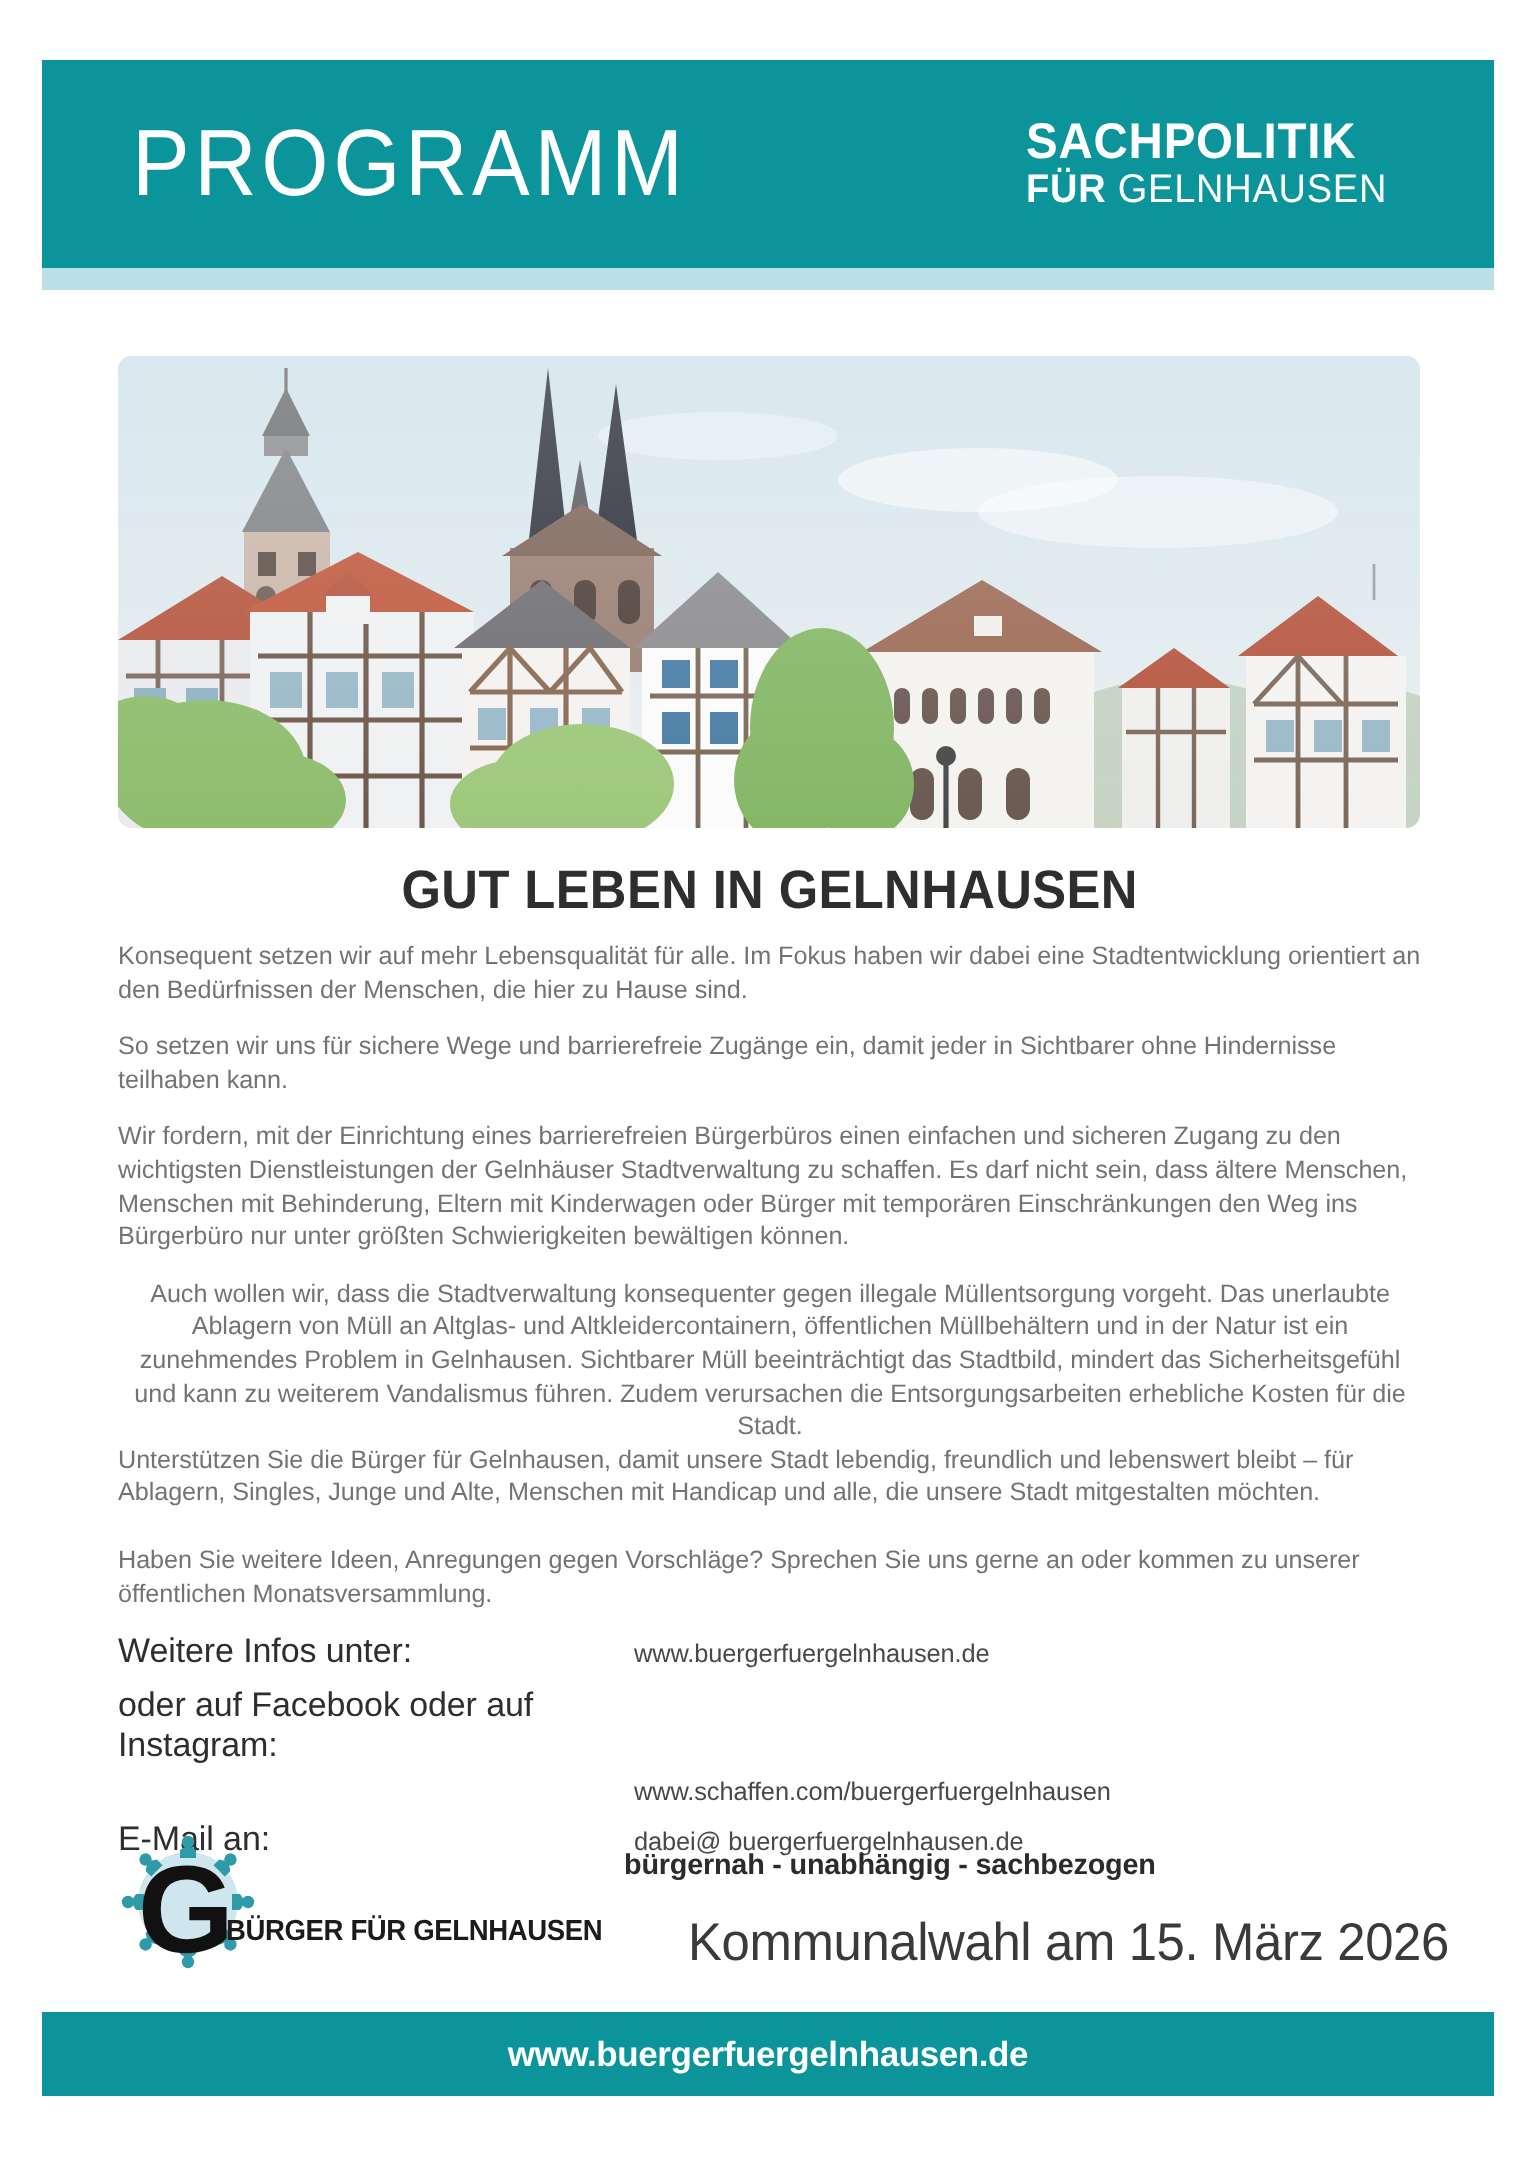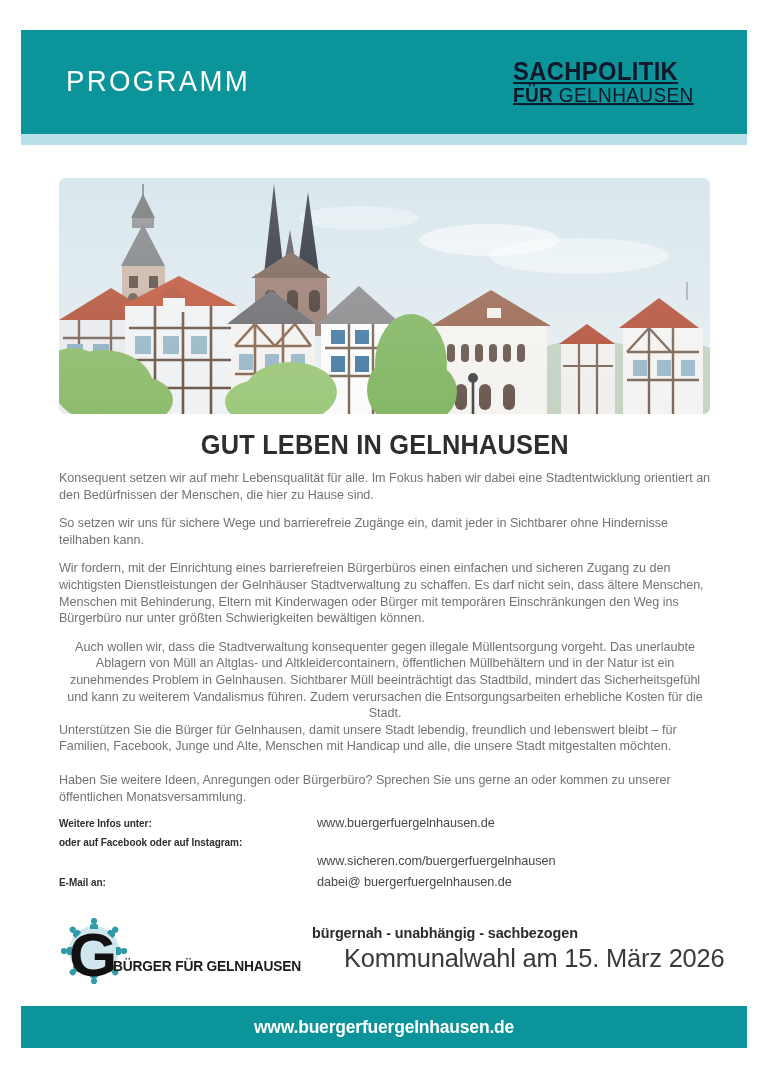--- a/index.html
+++ b/index.html
@@ -33,41 +33,40 @@
     height: 104px;
     background: #0b9499;
     box-sizing: border-box;
   }
   .header-title {
     position: absolute;
     left: 45px;
     top: 50%;
     transform: translateY(-52%);
     color: #ffffff;
-    font-size: 30px;
+    font-size: 47px;
     line-height: 1;
     letter-spacing: 2.5px;
     font-weight: 300;
     font-family: "Liberation Sans Narrow", "Liberation Sans", sans-serif;
     transform-origin: left center;
   }
   .header-title-inner {
     display: inline-block;
     transform: scaleX(0.92);
     transform-origin: left center;
   }
   .brand {
     position: absolute;
     right: 44px;
     top: 50%;
     transform: translateY(-50%);
     text-align: left;
-    color: #0f172a;
+    color: #ffffff;
     line-height: 1.02;
-    text-decoration: underline;
   }
   .brand-line1 {
     font-size: 25px;
     font-weight: 800;
     letter-spacing: 0.4px;
     display: block;
     transform: scaleX(0.95);
     transform-origin: left center;
   }
   .brand-line2 {
@@ -145,22 +144,22 @@
     width: 652px;
   }
   .contact-row {
     display: flex;
     align-items: baseline;
     margin-bottom: 6.5px;
   }
   .contact-label {
     width: 258px;
     flex: 0 0 258px;
-    font-size: 10px;
-    font-weight: 700;
+    font-size: 17px;
+    font-weight: 400;
     color: #2e2e2e;
     letter-spacing: -0.05px;
   }
   .contact-value {
     font-size: 12.7px;
     color: #46484a;
     letter-spacing: -0.05px;
   }
 
   
@@ -196,21 +195,21 @@
     position: absolute;
     left: 312px;
     top: 925px;
     width: 400px;
   }
   .slogan {
     font-size: 14.4px;
     font-weight: 700;
     color: #2b2b2b;
     letter-spacing: -0.1px;
-    margin-bottom: 3px;
+    margin-bottom: 16px;
     white-space: nowrap;
   }
   .election {
     font-size: 26.5px;
     font-weight: 300;
     color: #3a3a3a;
     letter-spacing: -0.2px;
     line-height: 1.1;
     white-space: nowrap;
     font-family: "Liberation Sans Narrow", "Liberation Sans", sans-serif;
@@ -416,35 +415,35 @@
 
   <div class="headline">
     <span class="headline-inner">GUT LEBEN IN GELNHAUSEN</span>
   </div>
 
   <div class="body-col">
     <p class="para">Konsequent setzen wir auf mehr Lebensqualität für alle. Im Fokus haben wir dabei eine Stadtentwicklung orientiert an den Bedürfnissen der Menschen, die hier zu Hause sind.</p>
     <p class="para">So setzen wir uns für sichere Wege und barrierefreie Zugänge ein, damit jeder in Sichtbarer ohne Hindernisse teilhaben kann.</p>
     <p class="para">Wir fordern, mit der Einrichtung eines barrierefreien Bürgerbüros einen einfachen und sicheren Zugang zu den wichtigsten Dienstleistungen der Gelnhäuser Stadtverwaltung zu schaffen. Es darf nicht sein, dass ältere Menschen, Menschen mit Behinderung, Eltern mit Kinderwagen oder Bürger mit temporären Einschränkungen den Weg ins Bürgerbüro nur unter größten Schwierigkeiten bewältigen können.</p>
     <p class="para tight">Auch wollen wir, dass die Stadtverwaltung konsequenter gegen illegale Müllentsorgung vorgeht. Das unerlaubte Ablagern von Müll an Altglas- und Altkleidercontainern, öffentlichen Müllbehältern und in der Natur ist ein zunehmendes Problem in Gelnhausen. Sichtbarer Müll beeinträchtigt das Stadtbild, mindert das Sicherheitsgefühl und kann zu weiterem Vandalismus führen. Zudem verursachen die Entsorgungsarbeiten erhebliche Kosten für die Stadt.</p>
-    <p class="para gap-lg">Unterstützen Sie die Bürger für Gelnhausen, damit unsere Stadt lebendig, freundlich und lebenswert bleibt – für Familien, Facebook, Junge und Alte, Menschen mit Handicap und alle, die unsere Stadt mitgestalten möchten.</p>
-    <p class="para">Haben Sie weitere Ideen, Anregungen oder Bürgerbüro? Sprechen Sie uns gerne an oder kommen zu unserer öffentlichen Monatsversammlung.</p>
+    <p class="para gap-lg">Unterstützen Sie die Bürger für Gelnhausen, damit unsere Stadt lebendig, freundlich und lebenswert bleibt – für Ablagern, Singles, Junge und Alte, Menschen mit Handicap und alle, die unsere Stadt mitgestalten möchten.</p>
+    <p class="para">Haben Sie weitere Ideen, Anregungen gegen Vorschläge? Sprechen Sie uns gerne an oder kommen zu unserer öffentlichen Monatsversammlung.</p>
   </div>
 
   <div class="contact">
     <div class="contact-row">
       <span class="contact-label">Weitere Infos unter:</span>
       <span class="contact-value">www.buergerfuergelnhausen.de</span>
     </div>
     <div class="contact-row">
       <span class="contact-label">oder auf Facebook oder auf Instagram:</span>
     </div>
     <div class="contact-row">
       <span class="contact-label"></span>
-      <span class="contact-value">www.sicheren.com/buergerfuergelnhausen</span>
+      <span class="contact-value">www.schaffen.com/buergerfuergelnhausen</span>
     </div>
     <div class="contact-row">
       <span class="contact-label">E-Mail an:</span>
       <span class="contact-value">dabei@ buergerfuergelnhausen.de</span>
     </div>
   </div>
 
   <div class="logo-block">
     <div class="logo-mark">
       <svg viewBox="0 0 72 68">

